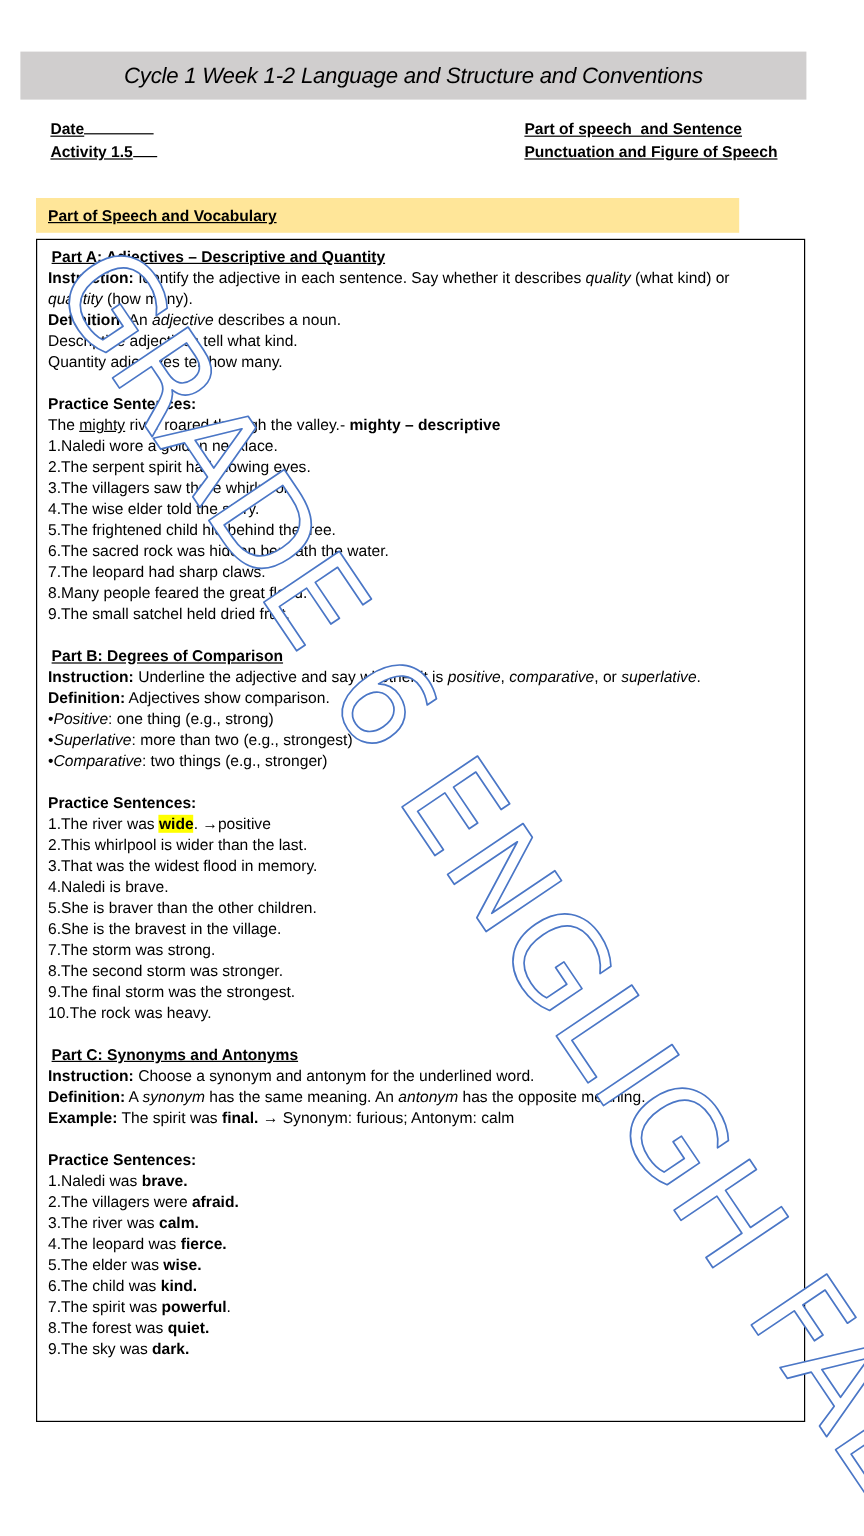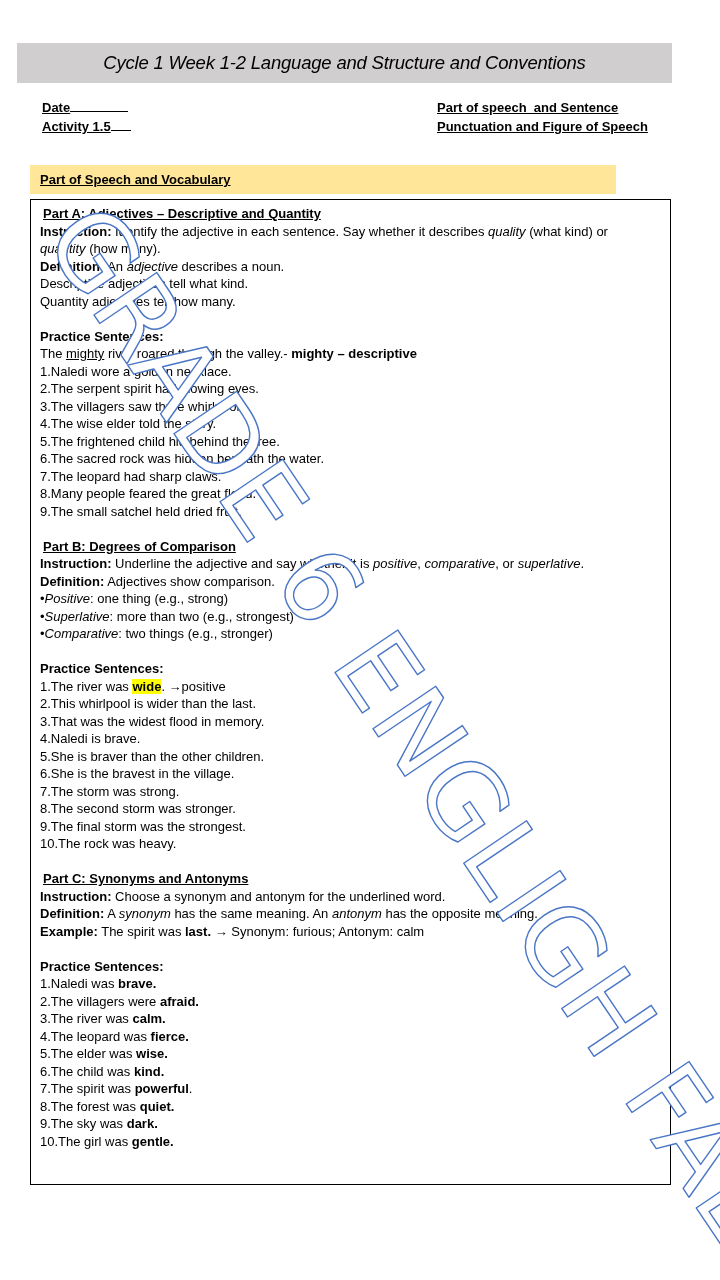--- a/index.html
+++ b/index.html
@@ -126,31 +126,30 @@
   <div class="gap"></div>
 
   <div class="line part-title">Part C: Synonyms and Antonyms</div>
   <div class="line">
     <b>Instruction:</b><span> Choose a synonym and antonym for the underlined word.</span>
   </div>
   <div class="line">
     <b>Definition:</b><span> A </span><i>synonym</i><span> has the same meaning. An </span><i>antonym</i><span> has the opposite meaning.</span>
   </div>
   <div class="line">
-    <b>Example:</b><span> The spirit was </span><b>last.</b><span> → Synonym: furious; Antonym: calm</span>
+    <b>Example:</b><span> The spirit was </span><b>final.</b><span> → Synonym: furious; Antonym: calm</span>
   </div>
   <div class="gap"></div>
   <div class="line"><b>Practice Sentences:</b></div>
   <div class="line"><span>1.Naledi was </span><b>brave.</b></div>
   <div class="line"><span>2.The villagers were </span><b>afraid.</b></div>
   <div class="line"><span>3.The river was </span><b>calm.</b></div>
   <div class="line"><span>4.The leopard was </span><b>fierce.</b></div>
   <div class="line"><span>5.The elder was </span><b>wise.</b></div>
   <div class="line"><span>6.The child was </span><b>kind.</b></div>
   <div class="line"><span>7.The spirit was </span><b>powerful</b><span>.</span></div>
   <div class="line"><span>8.The forest was </span><b>quiet.</b></div>
   <div class="line"><span>9.The sky was </span><b>dark.</b></div>
-  <div class="line"><span>10.The girl was </span><b>gentle.</b></div>
 </div>
 
 <svg class="watermark" viewBox="0 0 720 1280" xmlns="http://www.w3.org/2000/svg">
   <text x="0" y="0" transform="translate(42,238) rotate(56)">GRADE 6 ENGLIGH FAL</text>
 </svg>
 
 </body></html>

